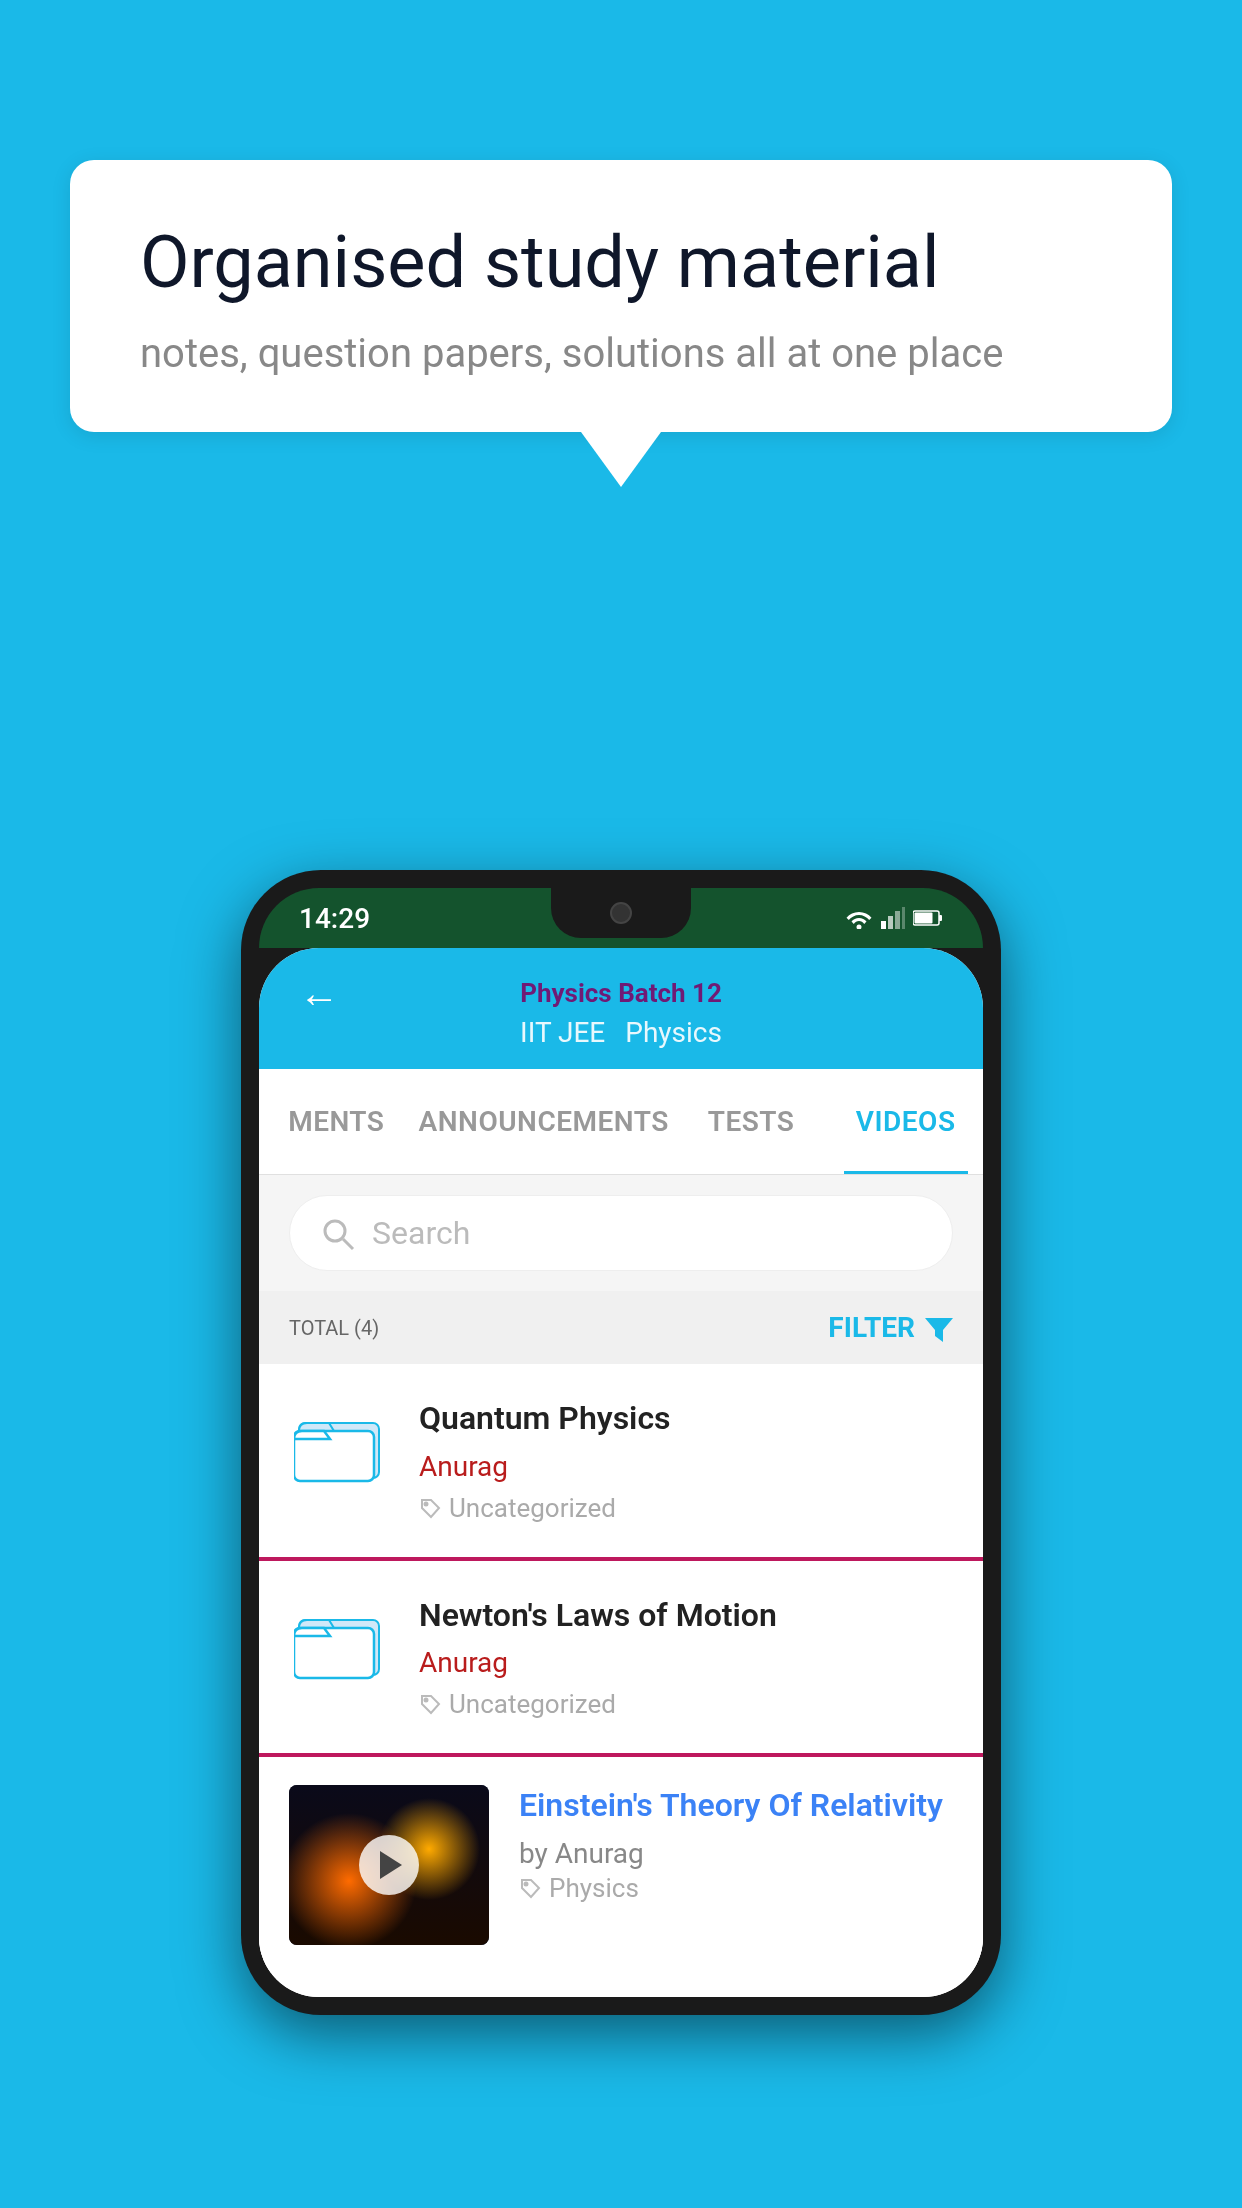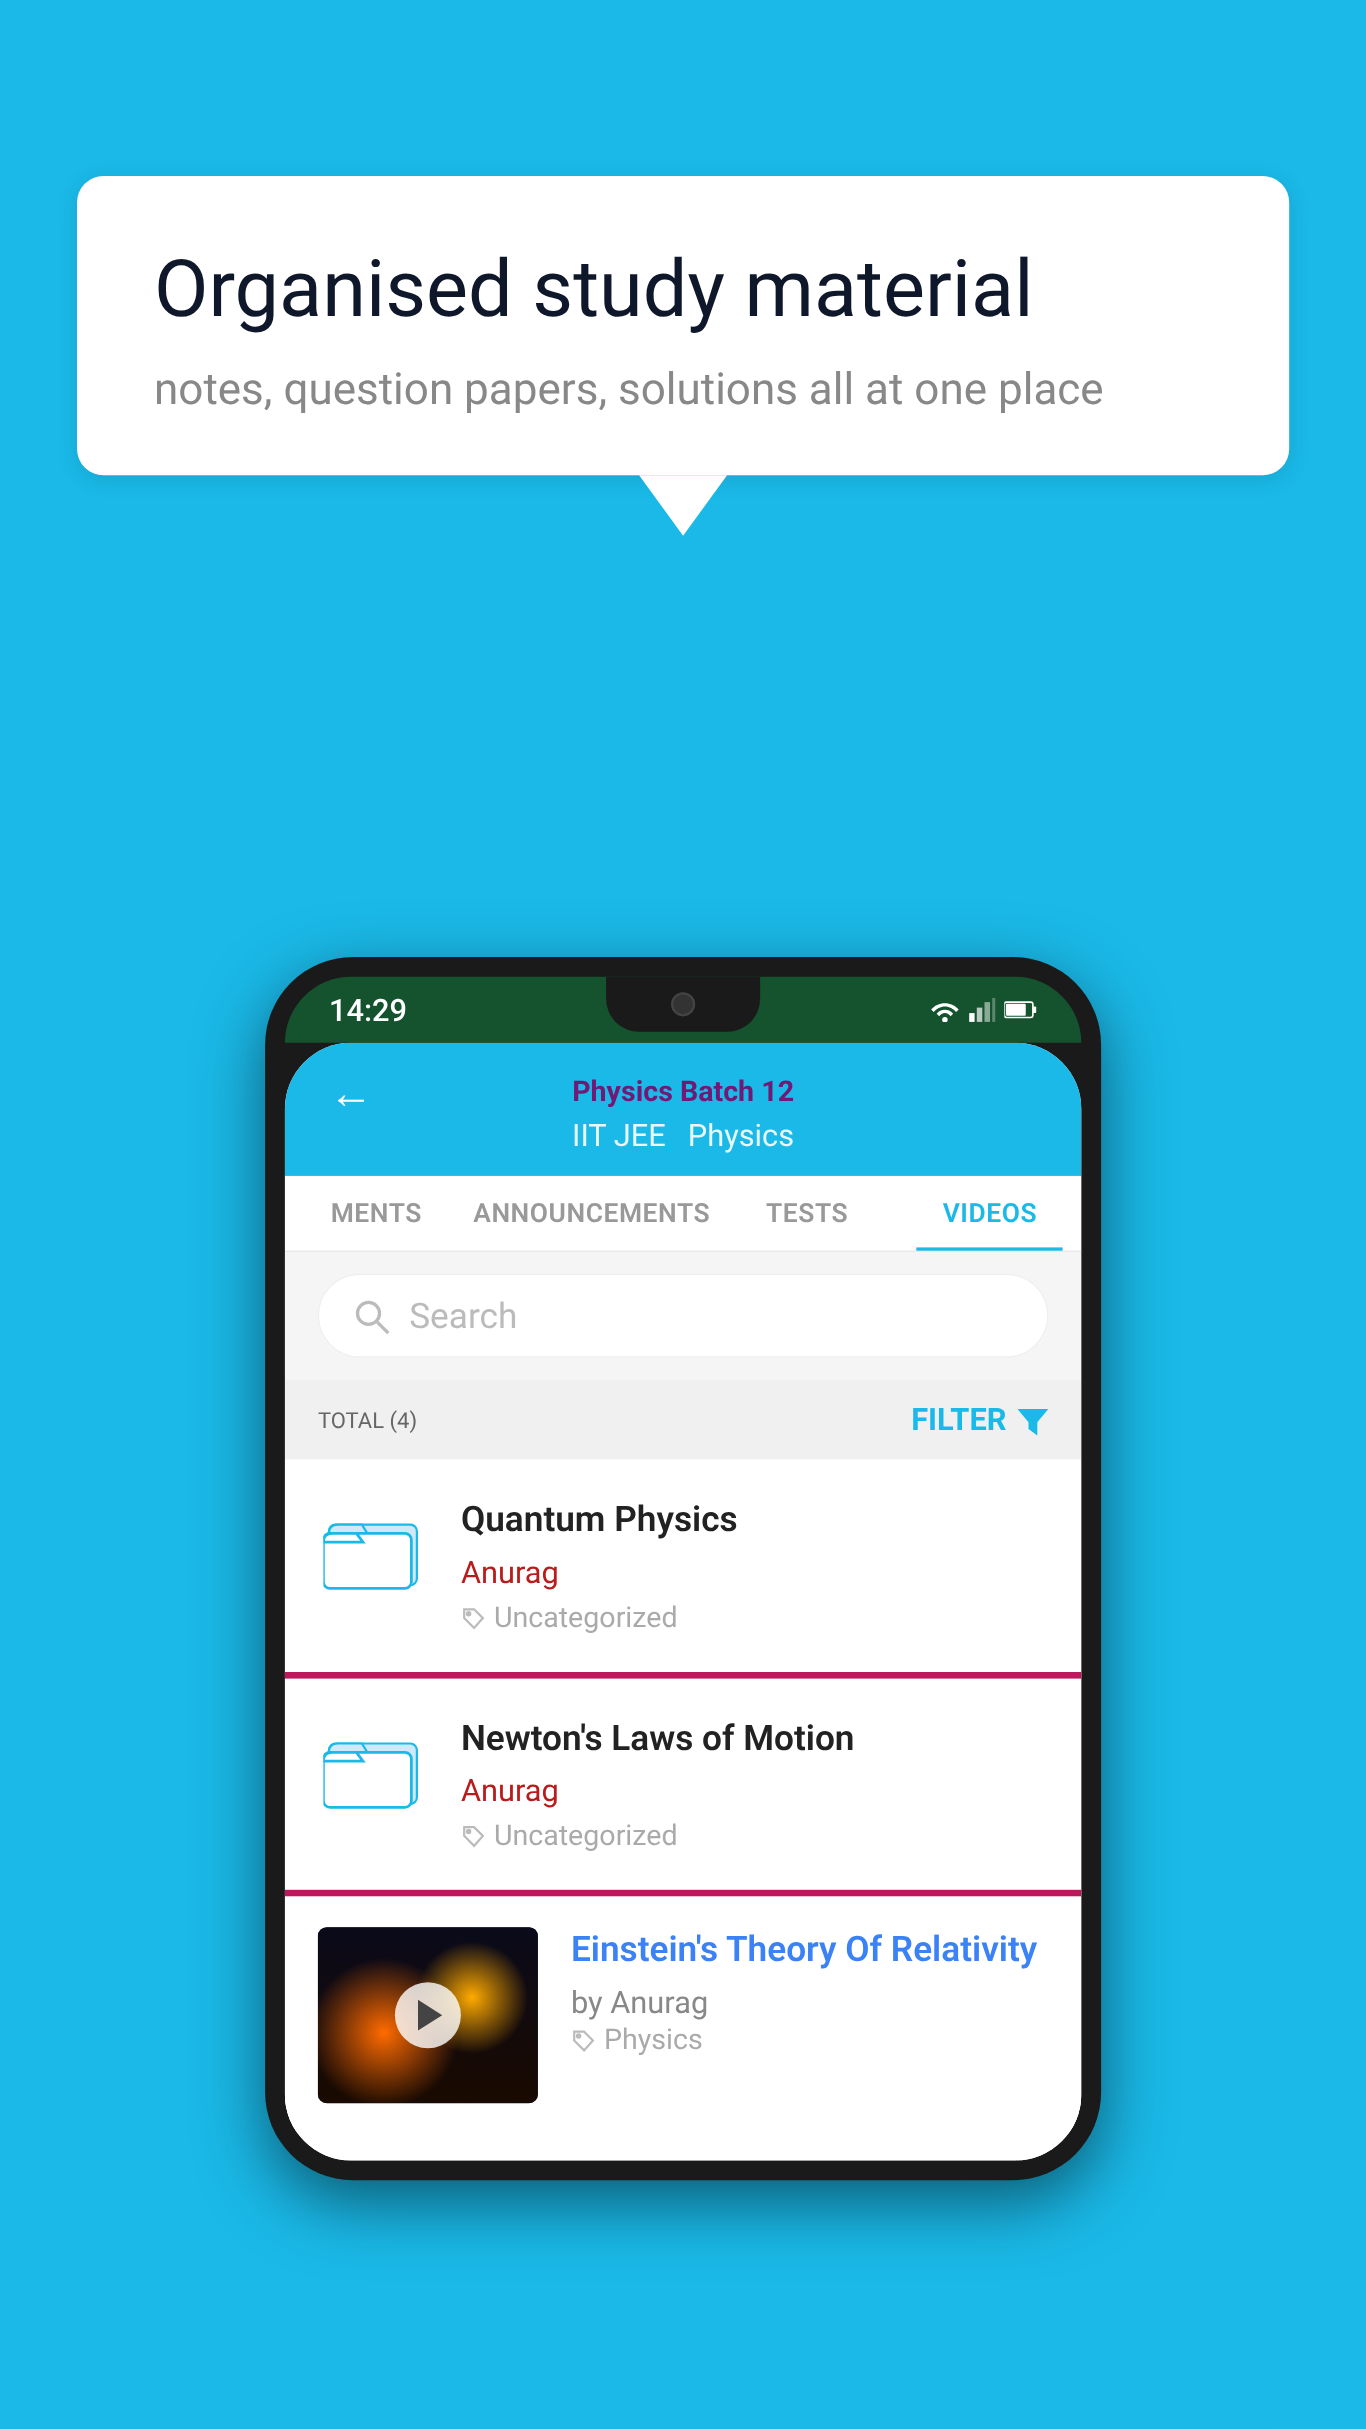--- a/index.html
+++ b/index.html
@@ -158,23 +158,23 @@
 
     
     .tabs-container {
       background: white;
       display: flex;
       border-bottom: 1px solid #e0e0e0;
     }
 
     .tab {
       flex: 1;
-      padding: 20px 5px;
+      padding: 36px 5px;
       text-align: center;
-      font-size: 24px;
+      font-size: 28px;
       font-weight: 600;
       color: #999;
       letter-spacing: 0.5px;
       cursor: pointer;
       position: relative;
     }
 
     .tab.active {
       color: #1ab9e8;
     }
@@ -242,21 +242,21 @@
 
     
     .video-list {
       background: white;
     }
 
     .video-item {
       display: flex;
       align-items: flex-start;
       padding: 34px 30px;
-      border-bottom: 6px solid #be185d;
+      border-bottom: 4px solid #be185d;
       cursor: pointer;
     }
 
     .video-thumb-space {
       width: 100px;
       height: 90px;
       margin-right: 30px;
       flex-shrink: 0;
       display: flex;
       align-items: center;

